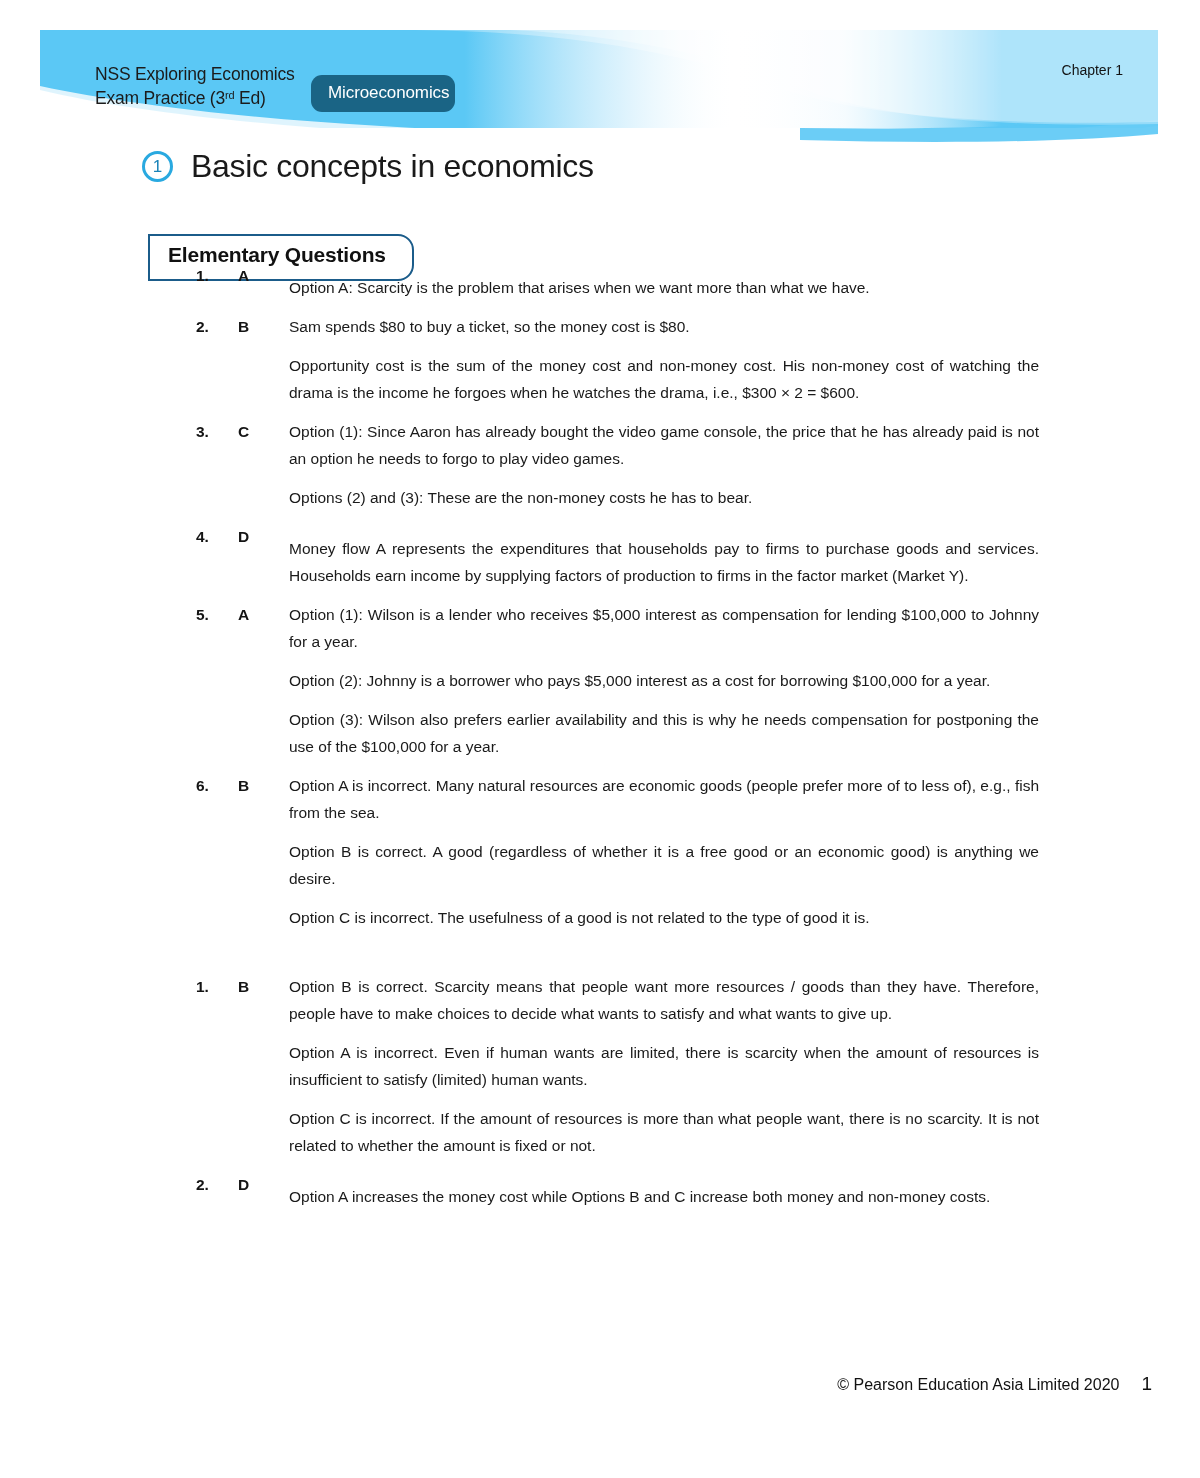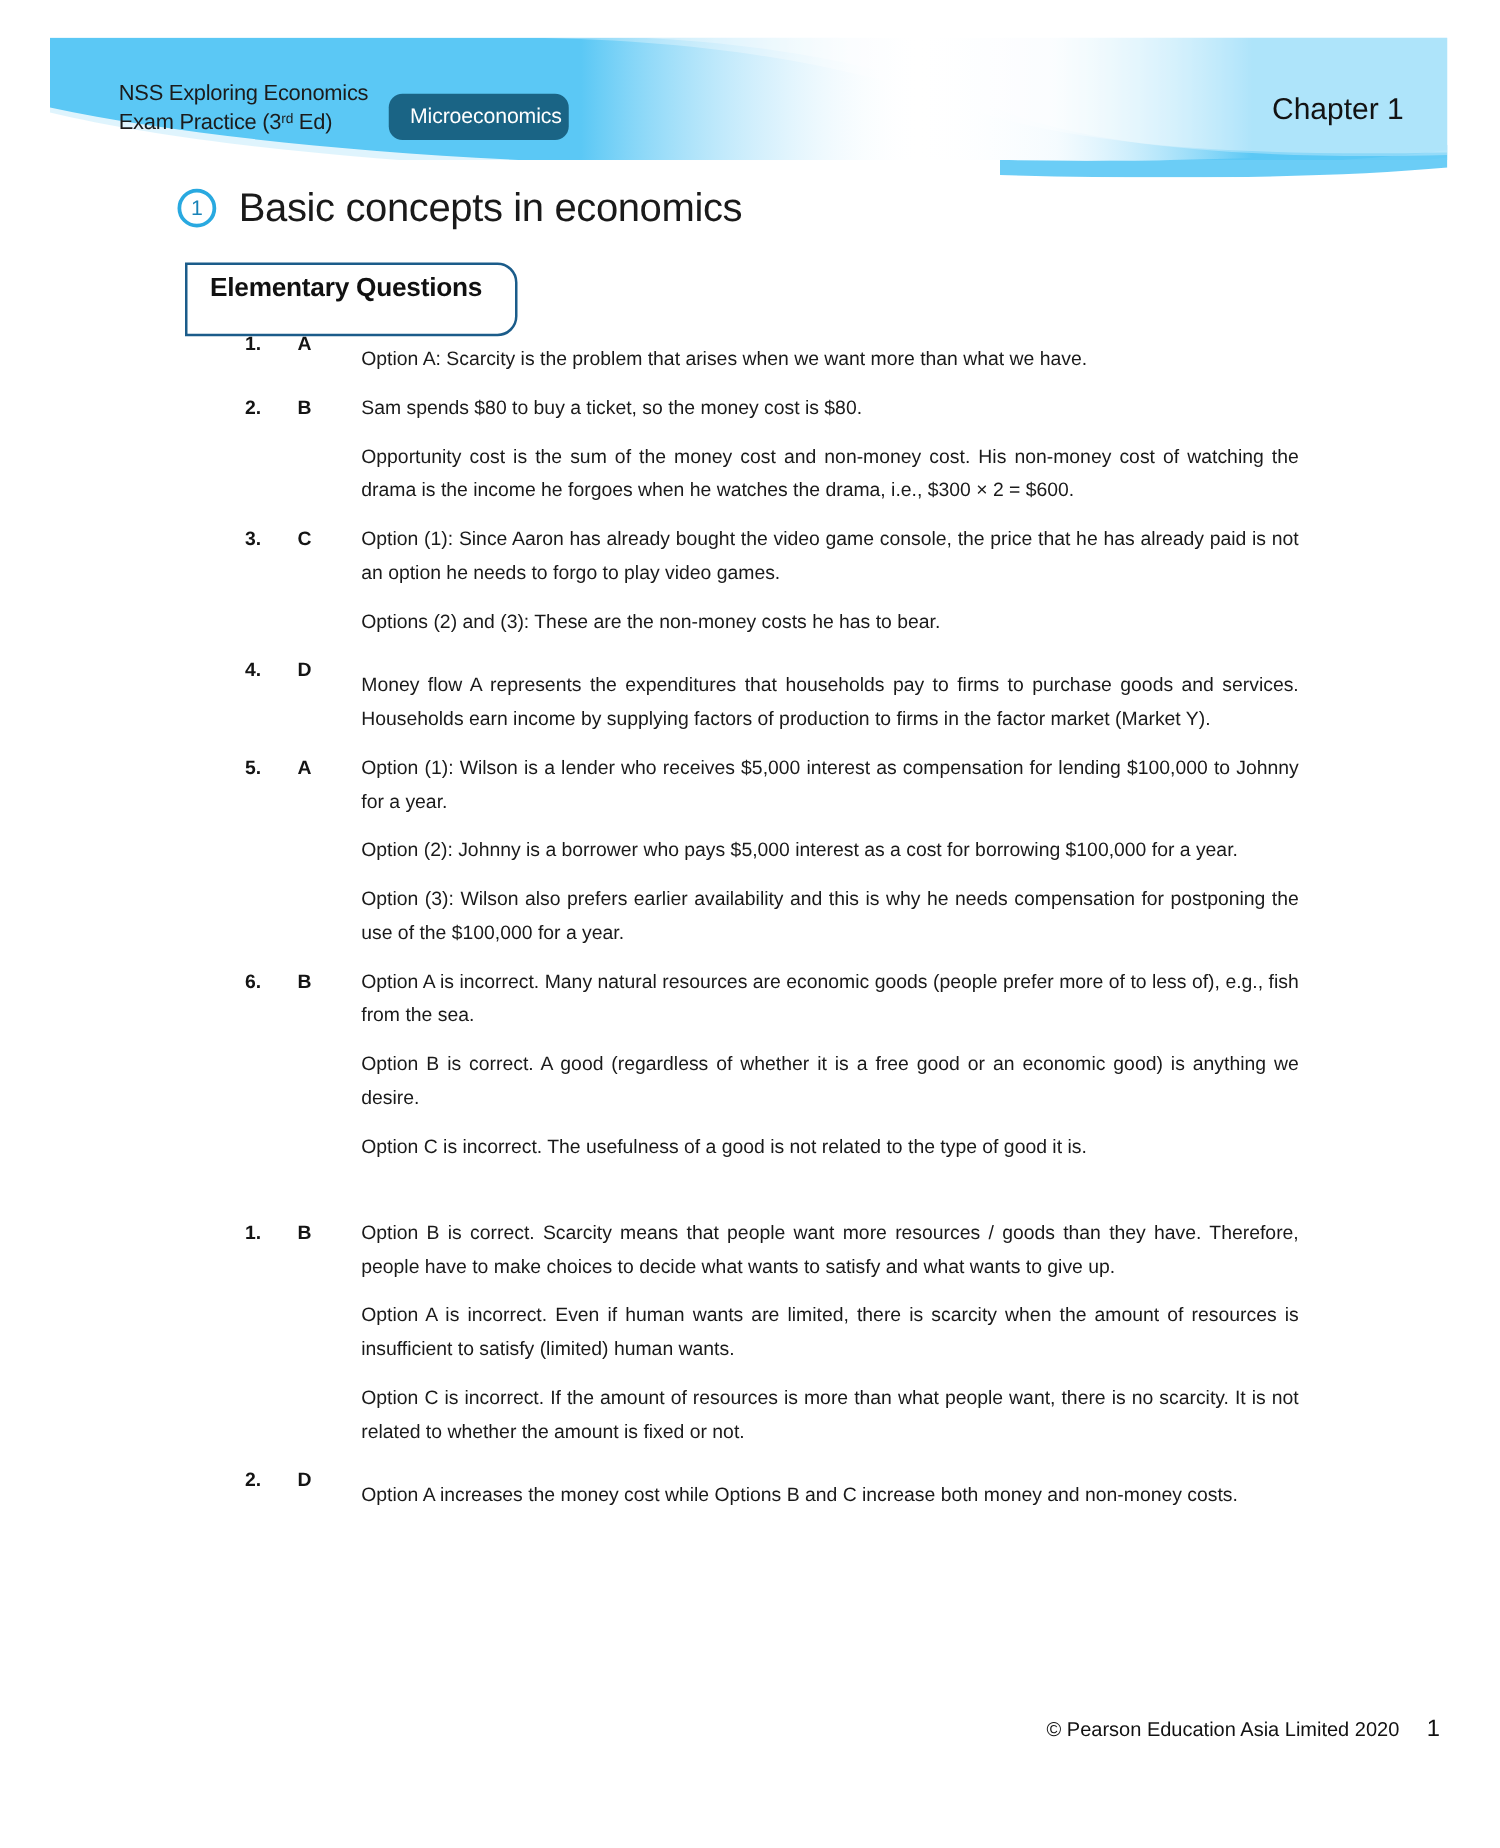--- a/index.html
+++ b/index.html
@@ -53,22 +53,22 @@
     color: #ffffff;
     font-size: 17px;
     padding: 8px 6px 9px 17px;
     border-radius: 11px;
     white-space: nowrap;
     letter-spacing: -0.1px;
   }
   .chapter-label {
     position: absolute;
     right: 35px;
-    top: 44px;
-    font-size: 24px;
+    top: 32px;
+    font-size: 14px;
     color: #131313;
     white-space: nowrap;
   }
 
   
   .chapter-title-row {
     position: absolute;
     left: 142px;
     top: 148px;
     display: flex;
@@ -99,23 +99,24 @@
   
   .section-heading {
     position: absolute;
     box-sizing: border-box;
     border: 2px solid #1b5c8a;
     border-radius: 0 16px 16px 0;
     background: #ffffff;
     font-weight: bold;
     font-size: 21px;
     color: #111111;
-    padding: 7px 26px 24px 18px;
+    padding: 7px 26px 12px 18px;
     white-space: nowrap;
     letter-spacing: -0.2px;
+    margin-top: 24px;
   }
 
   
   .qlist { position: absolute; left: 0; width: 1200px; }
   .qrow {
     position: relative;
     display: flex;
     align-items: flex-start;
   }
   .q-num {

